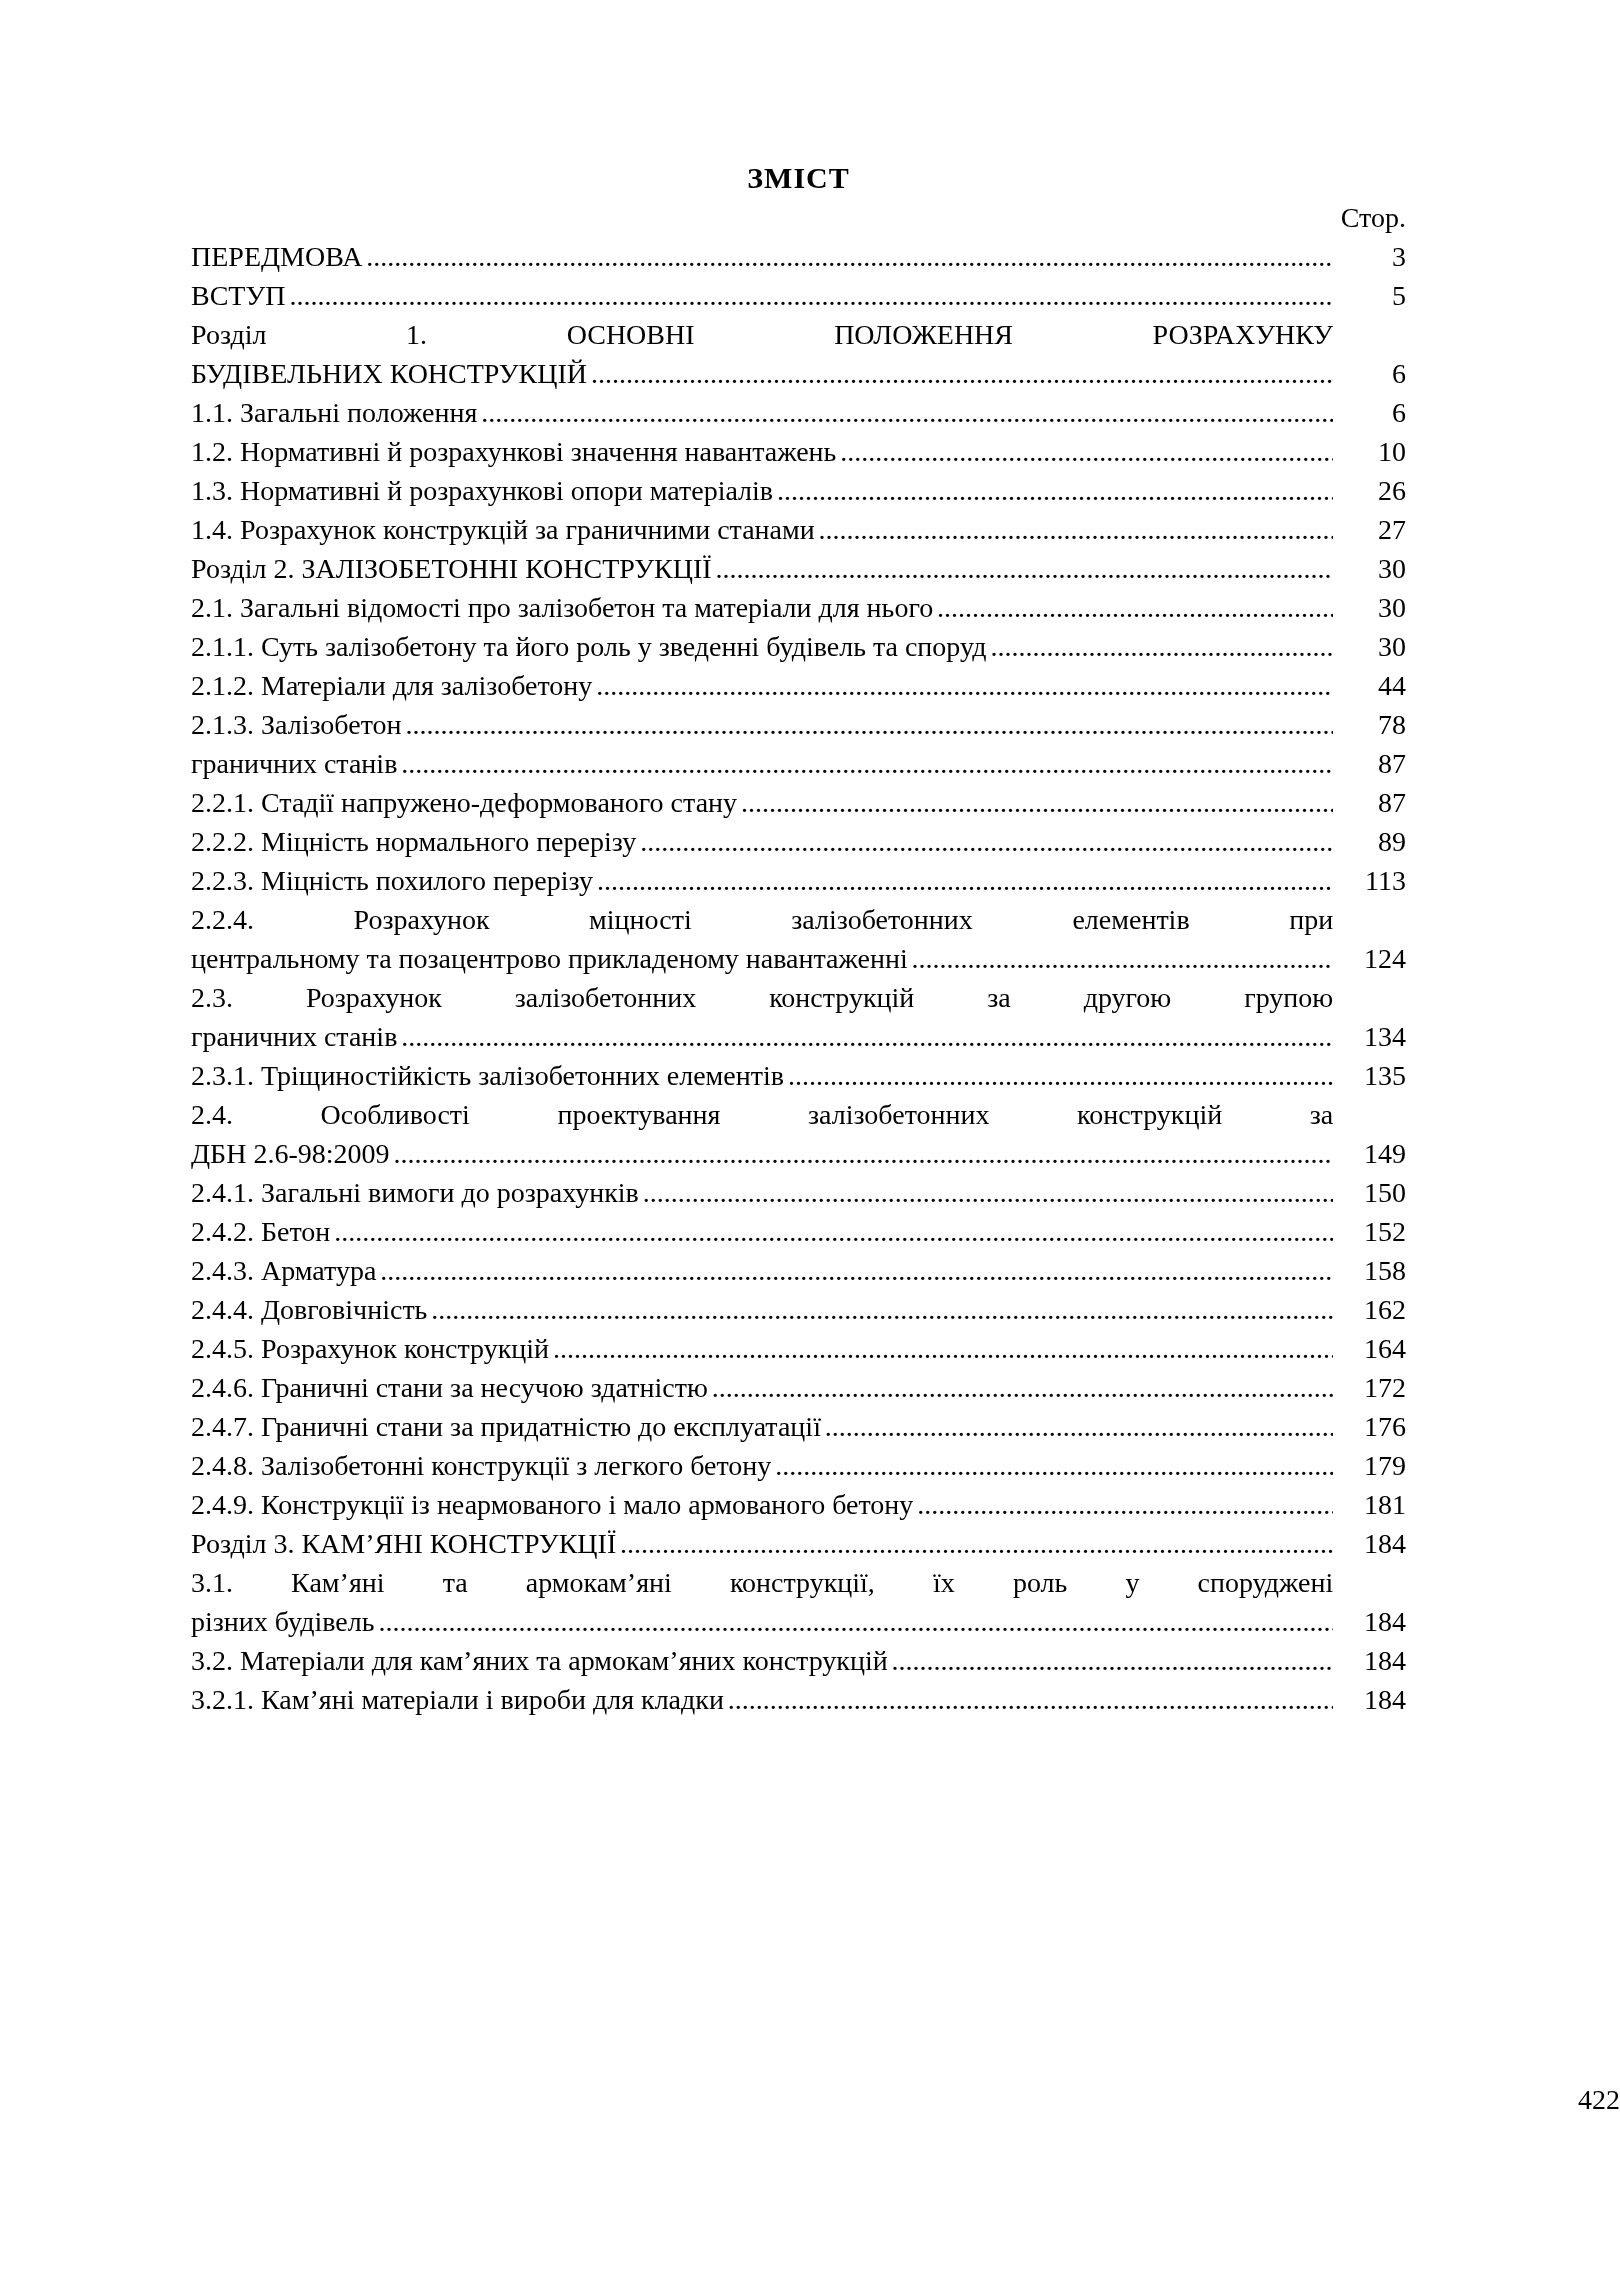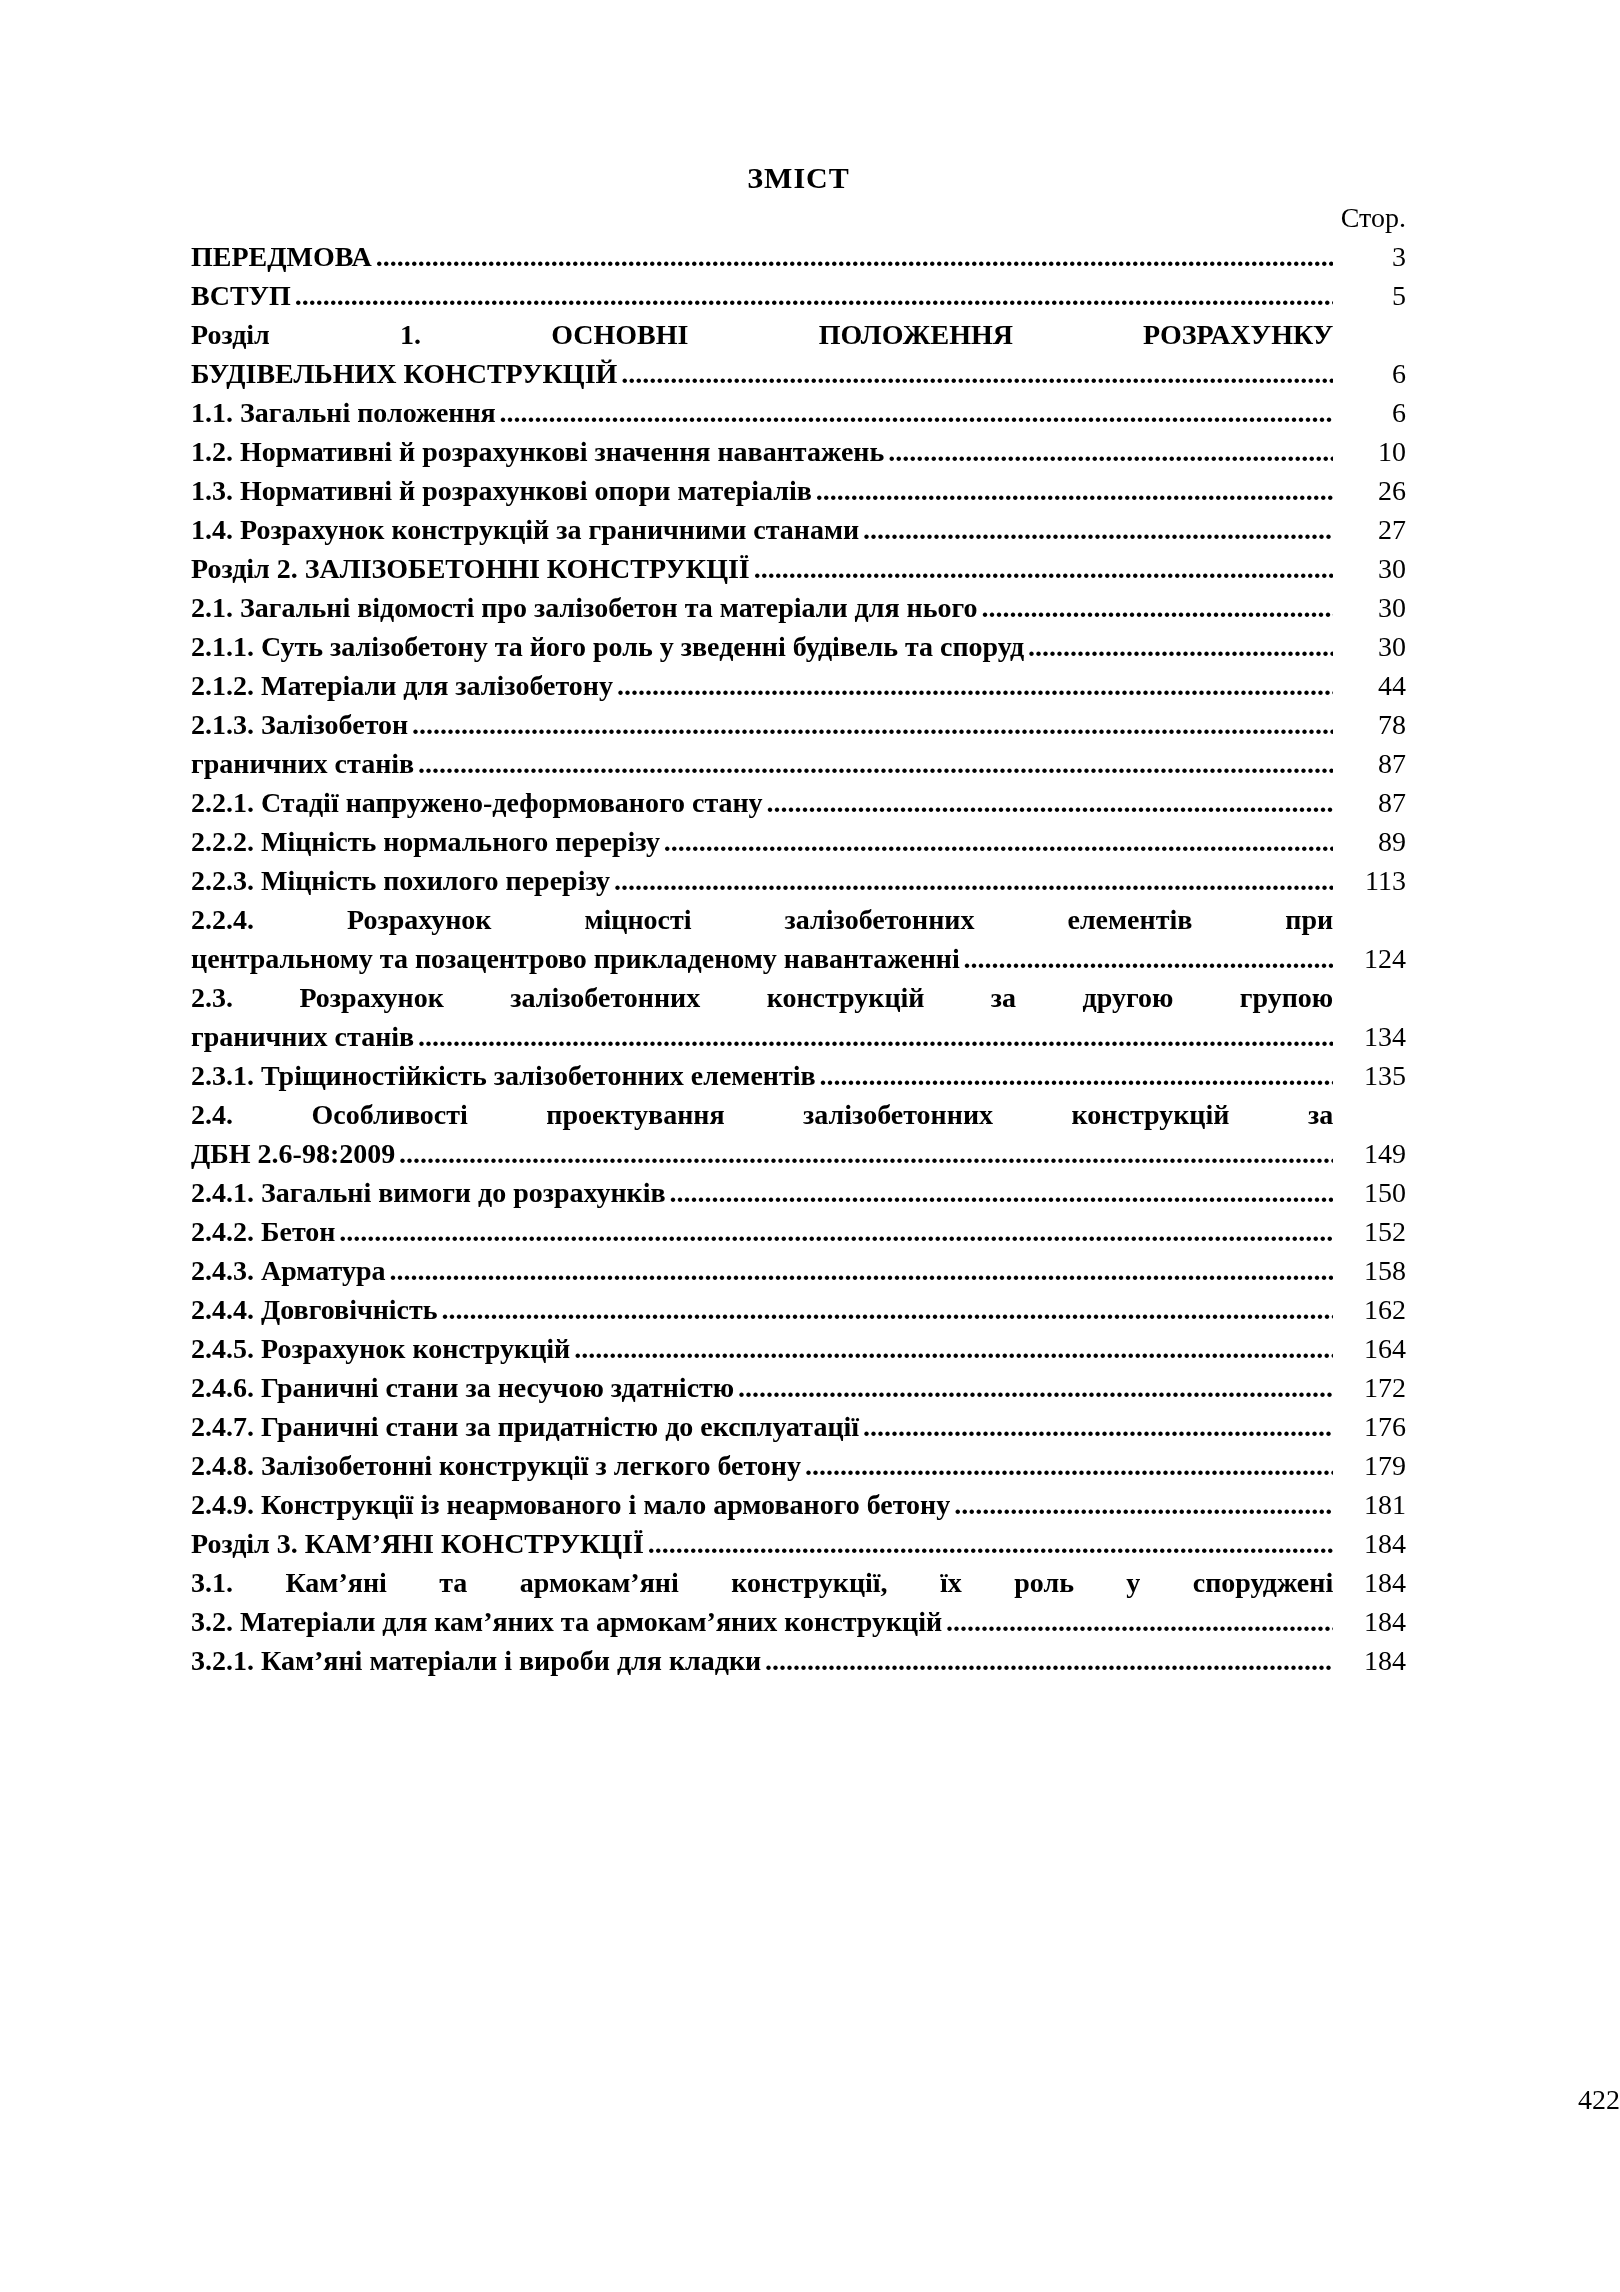--- a/index.html
+++ b/index.html
@@ -40,21 +40,20 @@
     width: 100%;
   }
   .entry {
     display: flex;
     align-items: flex-end;
     gap: 11.8px;
   }
   .entry-body {
     flex: 1 1 auto;
     min-width: 0;
-    font-weight: bold;
   }
   .toc-line {
     line-height: 39px;
   }
   .toc-line.full {
     text-align: justify;
     text-align-last: justify;
   }
   .toc-line.last {
     position: relative;
@@ -269,20 +268,21 @@
       </div>
       <div class="entry">
         <div class="entry-body">
           <div class="toc-line last"><span class="entry-text leader">Розділ 3. КАМ’ЯНІ КОНСТРУКЦІЇ</span></div>
         </div>
         <div class="entry-page">184</div>
       </div>
       <div class="entry">
         <div class="entry-body">
           <div class="toc-line full"><span class="entry-text">3.1. Кам’яні та армокам’яні конструкції, їх роль у споруджені</span></div>
+          <div class="toc-line last"><span class="entry-text leader">різних будівель</span></div>
         </div>
         <div class="entry-page">184</div>
       </div>
       <div class="entry">
         <div class="entry-body">
           <div class="toc-line last"><span class="entry-text leader">3.2. Матеріали для кам’яних та армокам’яних конструкцій</span></div>
         </div>
         <div class="entry-page">184</div>
       </div>
       <div class="entry">

